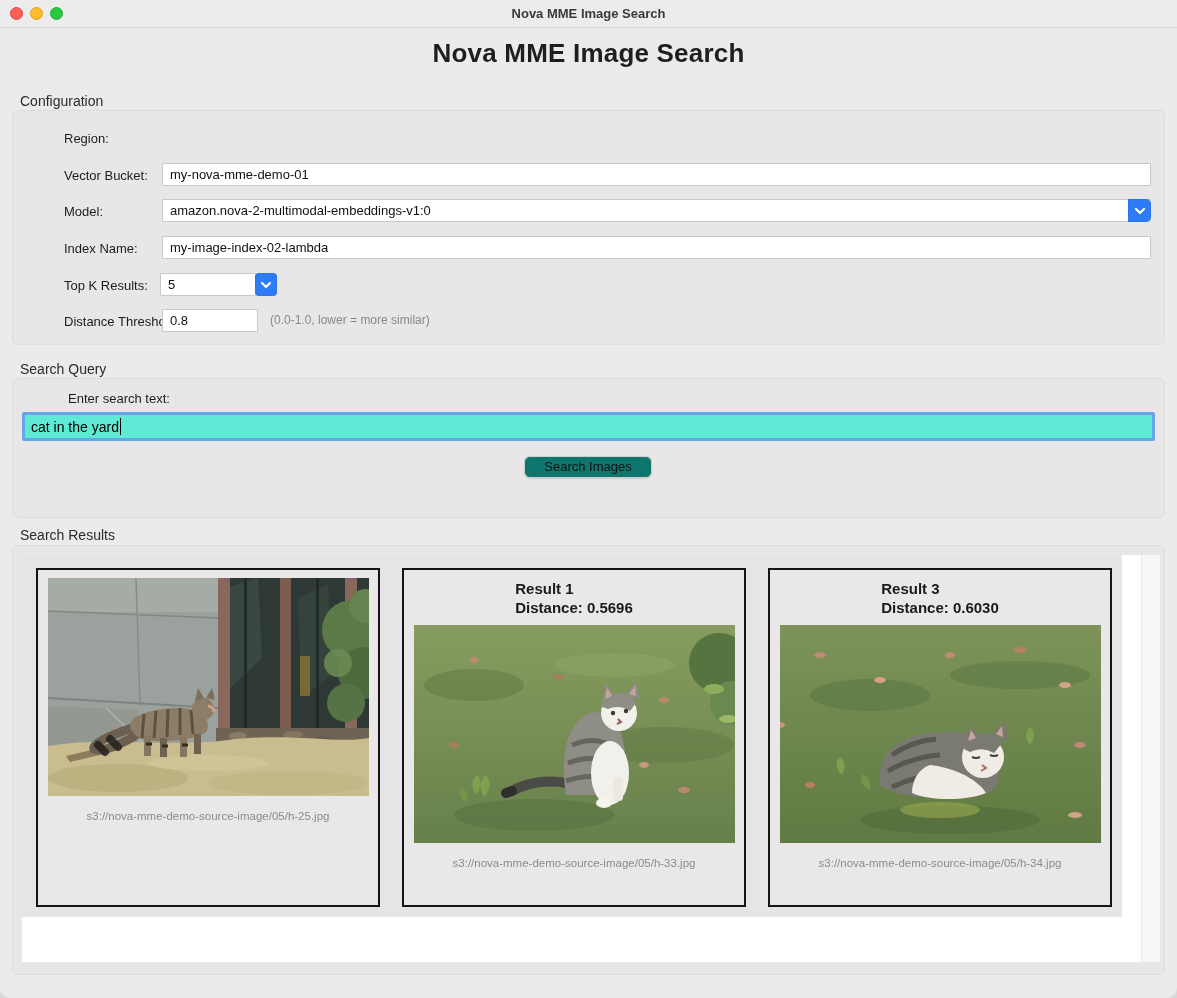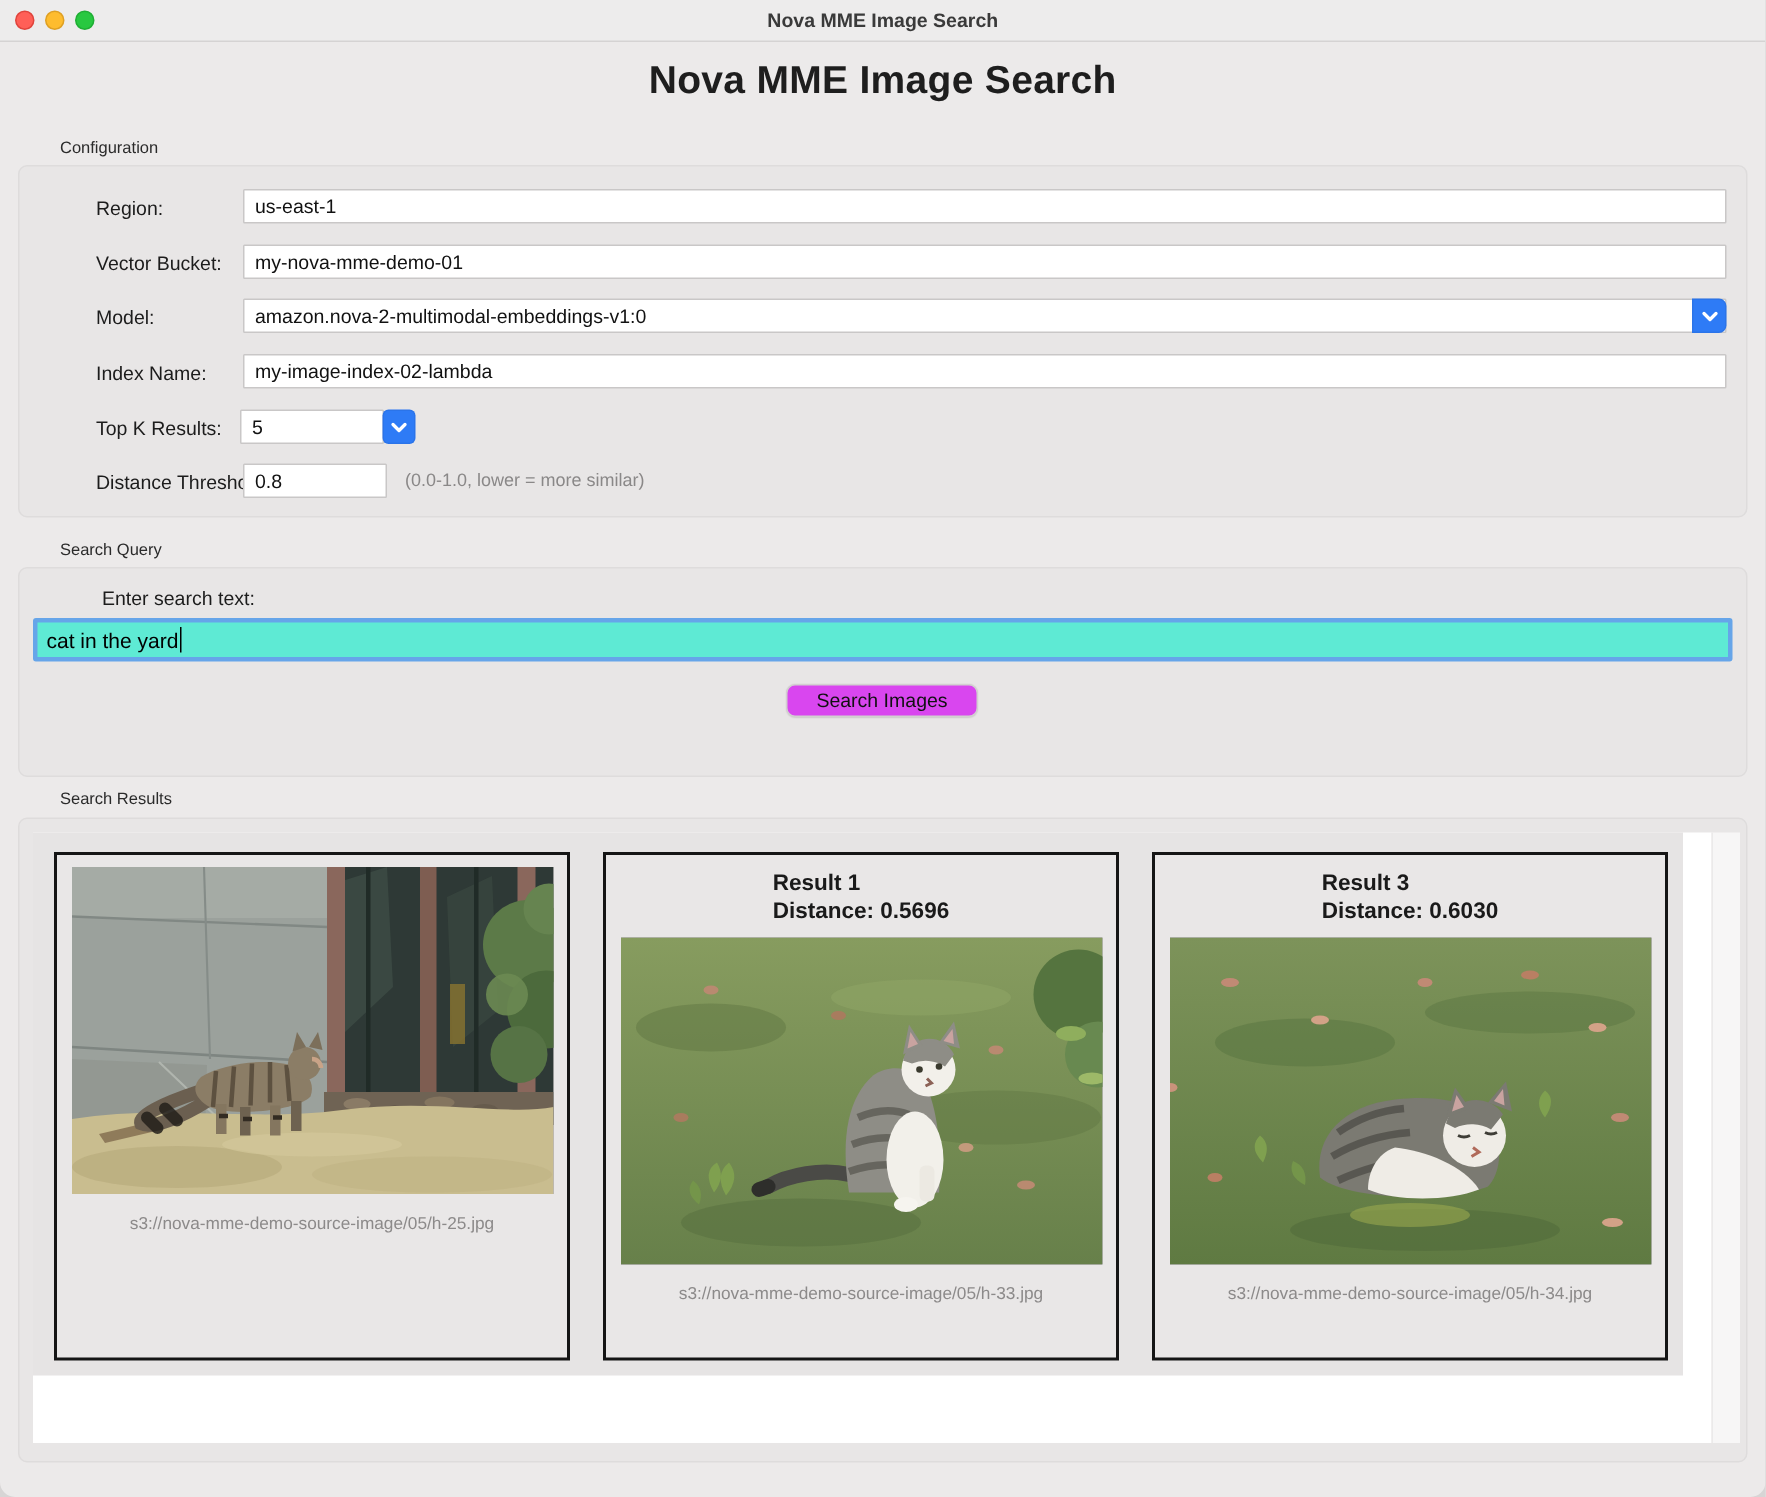--- a/index.html
+++ b/index.html
@@ -23,21 +23,21 @@
   .tl{position:absolute;top:7px;width:13px;height:13px;border-radius:50%;}
   .tl.red{left:10px;background:#FF5F57;border:1px solid #e0443c;}
   .tl.yellow{left:30px;background:#FEBC2E;border:1px solid #dfa023;}
   .tl.green{left:50px;background:#28C840;border:1px solid #1faf34;}
   
   .h1{
     position:absolute;left:0;right:0;top:38px;text-align:center;
     font-size:26px;font-weight:bold;color:#1e1e1e;letter-spacing:.2px;
   }
   
-  .seclabel{position:absolute;left:40px;font-size:11px;color:#2b2b2b;}
+  .seclabel{position:absolute;left:20px;font-size:14px;color:#2b2b2b;}
   .panel{
     position:absolute;left:12px;width:1153px;
     background:#E8E6E6;border:1px solid #DEDCDC;border-radius:6px;
   }
   
   .rowlabel{position:absolute;left:24px;font-size:13px;color:#1c1c1c;margin-left:40px;}
   .entry{
     position:absolute;height:23px;background:#fff;
     border:1px solid #C9C7C7;border-radius:1px;
     font-family:"Liberation Sans",sans-serif;font-size:13px;color:#111;
@@ -52,21 +52,21 @@
   .hint{position:absolute;font-size:12px;color:#8a8888;}
   
   .search-entry{
     position:absolute;left:22px;top:412px;width:1133px;height:29px;
     background:#5eead4;border:3px solid #66A5E9;border-radius:2px;
     display:flex;align-items:center;padding:0 6px;font-size:14px;color:#000;
   }
   .caret{display:inline-block;width:0;height:17px;border-left:1.5px solid #000;margin-left:1px;}
   .search-btn{
     position:absolute;left:524px;top:456px;width:128px;height:22px;
-    background:#d946ef;border:1px solid #D2D0D0;border-radius:6px;
+    background:#0f766e;border:1px solid #D2D0D0;border-radius:6px;
     font-size:13px;color:#111;text-align:center;line-height:20px;
     box-shadow:0 .5px 1px rgba(0,0,0,.12);cursor:default;
   }
   .status{
     position:absolute;left:0;right:0;top:488px;text-align:center;
     font-size:13px;color:#8c8a8a;
   }
   
   .canvas{
     position:absolute;left:22px;top:555px;width:1119px;height:407px;
@@ -103,21 +103,20 @@
     <div class="tl green"></div>
     <div class="title">Nova MME Image Search</div>
   </div>
 
   <div class="h1">Nova MME Image Search</div>
 
   <div class="seclabel" style="top:93px;">Configuration</div>
   <div class="panel" style="top:110px;height:235px;"></div>
 
   <div class="rowlabel" style="top:131px;">Region:</div>
-  <input class="entry" style="left: 162px; top: 126px; width: 989px;" value="us-east-1">
 
   <div class="rowlabel" style="top:168px;">Vector Bucket:</div>
   <input class="entry" style="left: 162px; top: 163px; width: 989px;" value="my-nova-mme-demo-01">
 
   <div class="rowlabel" style="top:204px;">Model:</div>
   <input class="entry" style="left: 162px; top: 199px; width: 989px; " value="amazon.nova-2-multimodal-embeddings-v1:0">
   <div class="combo-btn" style="left:1128px;top:199px;border-radius:0 5px 5px 0;">
     <span>
       <svg width="12" height="8" viewBox="0 0 12 8">
           <polyline points="2,2 6,6 10,2" fill="none" stroke="#fff" stroke-width="2.2" stroke-linecap="round" stroke-linejoin="round"></polyline>

